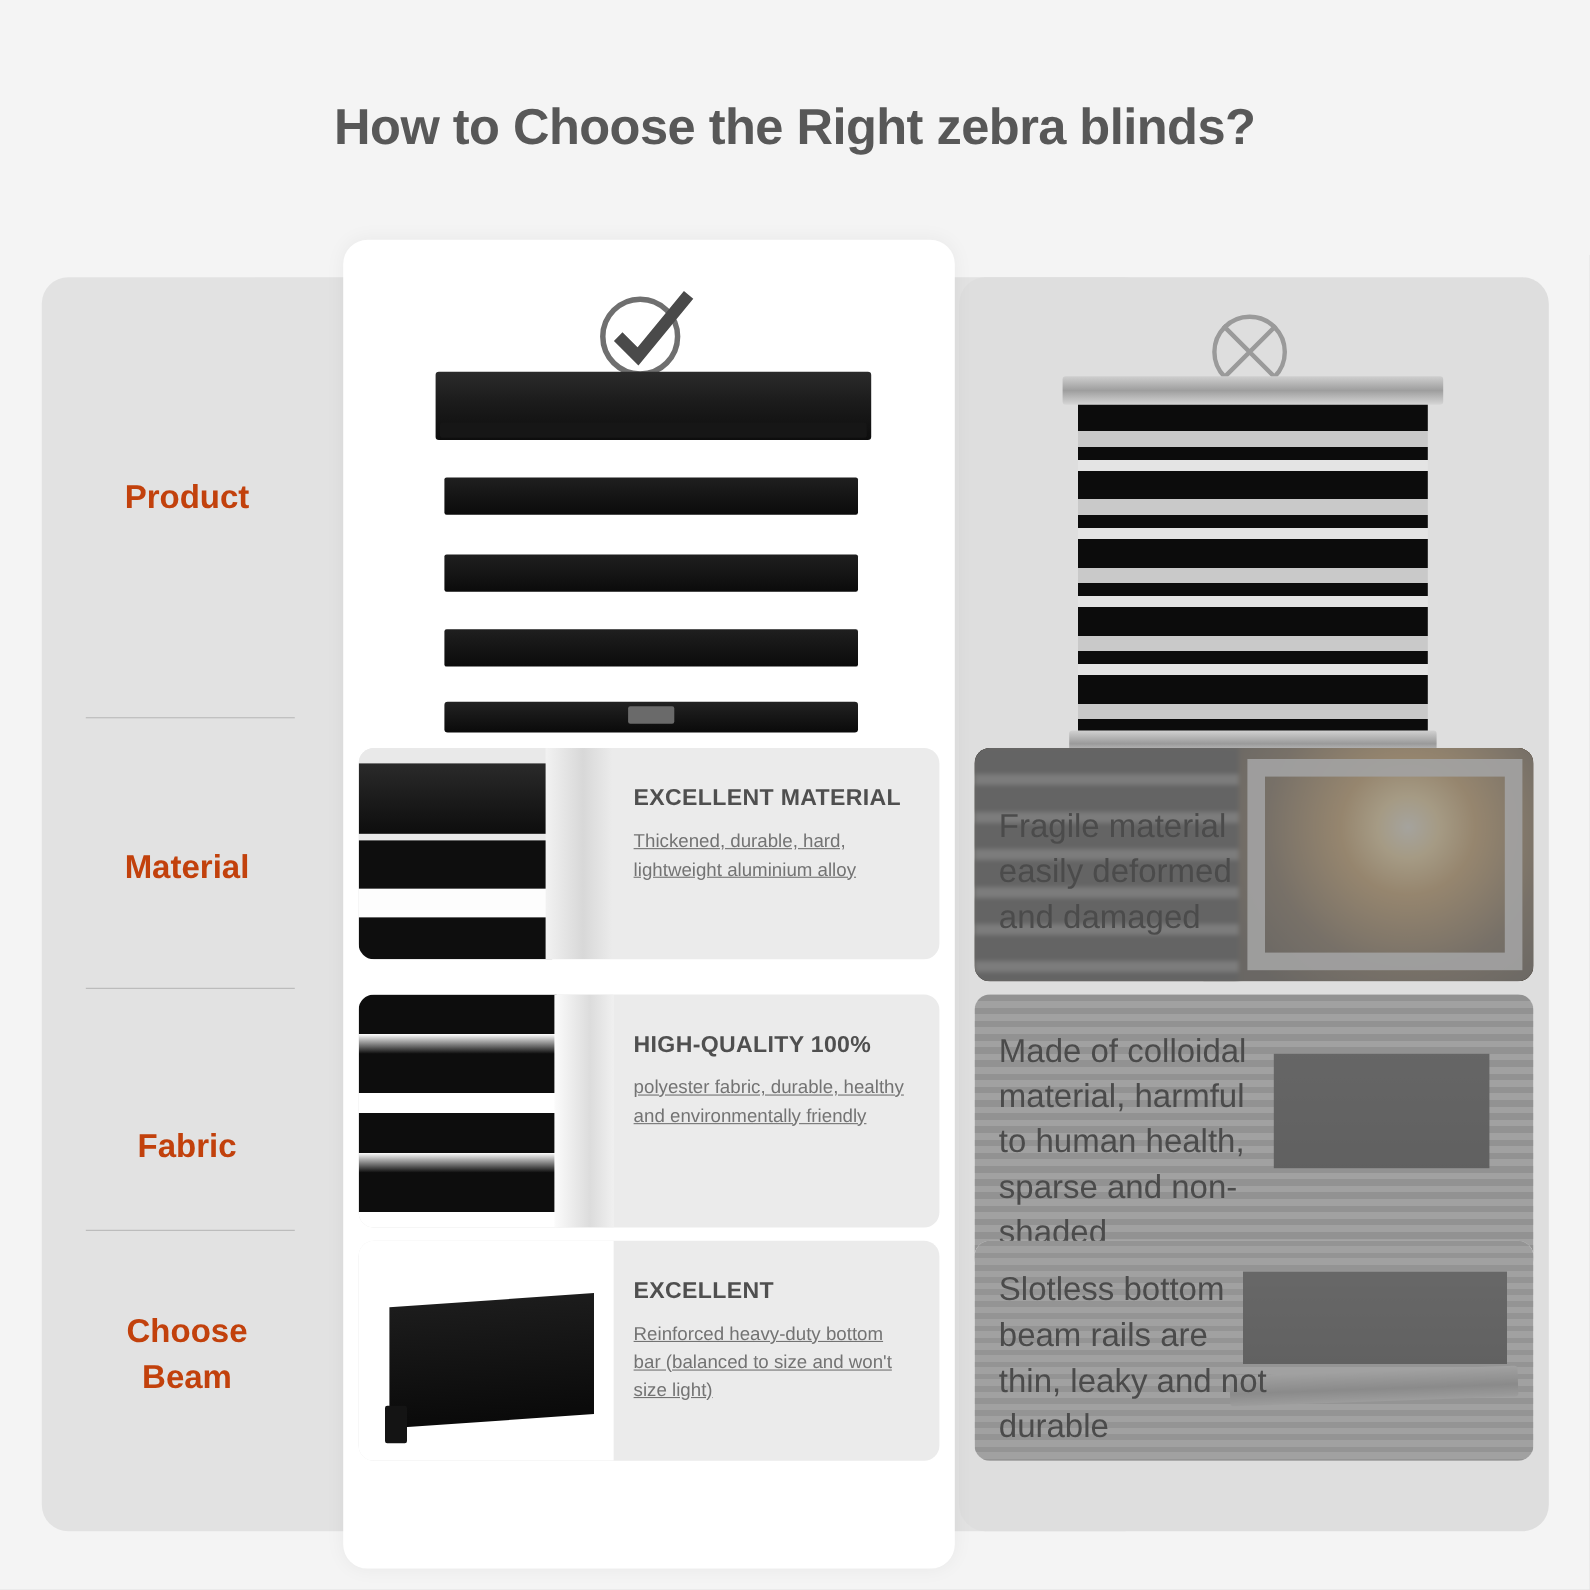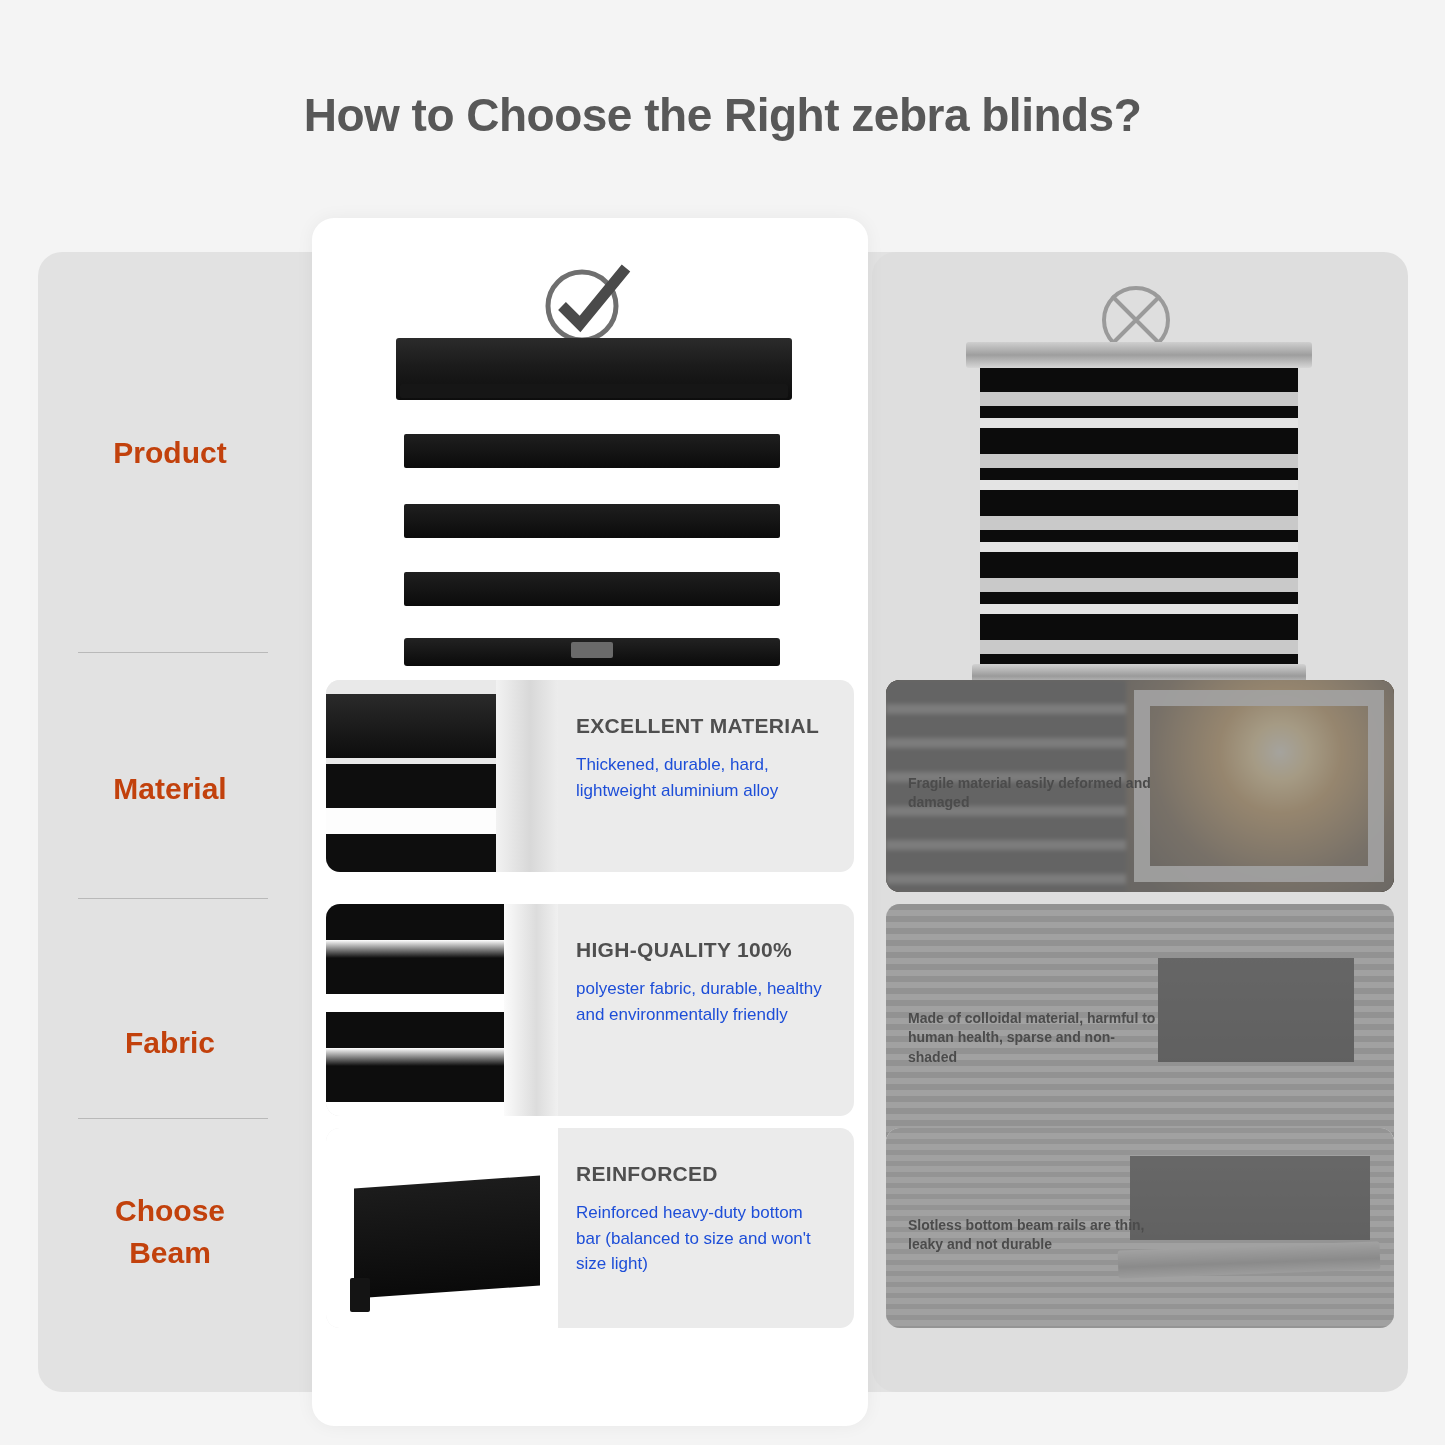--- a/index.html
+++ b/index.html
@@ -162,21 +162,21 @@
   .card-good.c1 { top: 680px; height: 192px; }
   .card-good.c2 { top: 904px; height: 212px; }
   .card-good.c3 { top: 1128px; height: 200px; }
 
   .cg-img { width: 232px; height: 100%; position: relative; overflow: hidden; }
   .cg-txt { flex: 1; padding: 34px 22px 0 18px; }
   .cg-title {
     font-size: 21px; font-weight: bold; color: #4f4f4f; letter-spacing: 0.3px;
     margin-bottom: 14px;
   }
-  .cg-desc { font-size: 17px; color: #1d4ed8; line-height: 1.5; }
+  .cg-desc { font-size: 17px; color: #737373; line-height: 1.5; text-decoration: underline; }
 
   
   .mat-photo {
     position:absolute; inset:0;
     background:#e9e9e9;
   }
   .mat-photo .frame {
     position:absolute; right:0; top:0; bottom:0; width:62px;
     background:linear-gradient(90deg,#f2f2f2,#d8d8d8 55%,#ececec);
   }
@@ -233,21 +233,21 @@
   .card-bad.b2 { top: 904px; height: 254px; }
   .card-bad.b3 { top: 1128px; height: 200px; }
   .cb-overlay {
     position: absolute; inset: 0; background: rgba(130,130,130,0.72);
   }
   .cb-txt {
     position: absolute; left: 22px; top: 0; width: 250px; height: 100%;
     display: flex; align-items: center;
   }
   .cb-txt span {
-    font-size: 14px; font-weight: bold; color: #4b4b4b; line-height: 1.38; margin-top: 14px;
+    font-size: 30px; font-weight: normal; color: #4b4b4b; line-height: 1.38; margin-top: 14px;
   }
 
   
   .bad1 { position:absolute; inset:0; background:#2a2318; }
   .bad1 .sky {
     position:absolute; right:0; top:0; width:300px; height:100%;
     background: radial-gradient(circle at 62% 34%, #fff7e2 0%, #ffd98a 12%, #c98f3c 26%, #5c4324 55%, #2b2216 80%);
   }
   .bad1 .winframe {
     position:absolute; right:10px; top:10px; width:250px; height:192px;
@@ -369,21 +369,21 @@
 
 <div class="card-good c3">
   <div class="cg-img">
     <div class="beam-photo">
       <div class="white"></div>
       <div class="dark"></div>
       <div class="rail"></div>
     </div>
   </div>
   <div class="cg-txt">
-    <div class="cg-title">REINFORCED</div>
+    <div class="cg-title">EXCELLENT</div>
     <div class="cg-desc">Reinforced heavy-duty bottom bar (balanced to size and won't size light)</div>
   </div>
 </div>
 
 <div class="card-bad b1">
   <div class="bad1">
     <div class="sky"></div>
     <div class="winframe"></div>
     <div class="blur"></div>
   </div>

